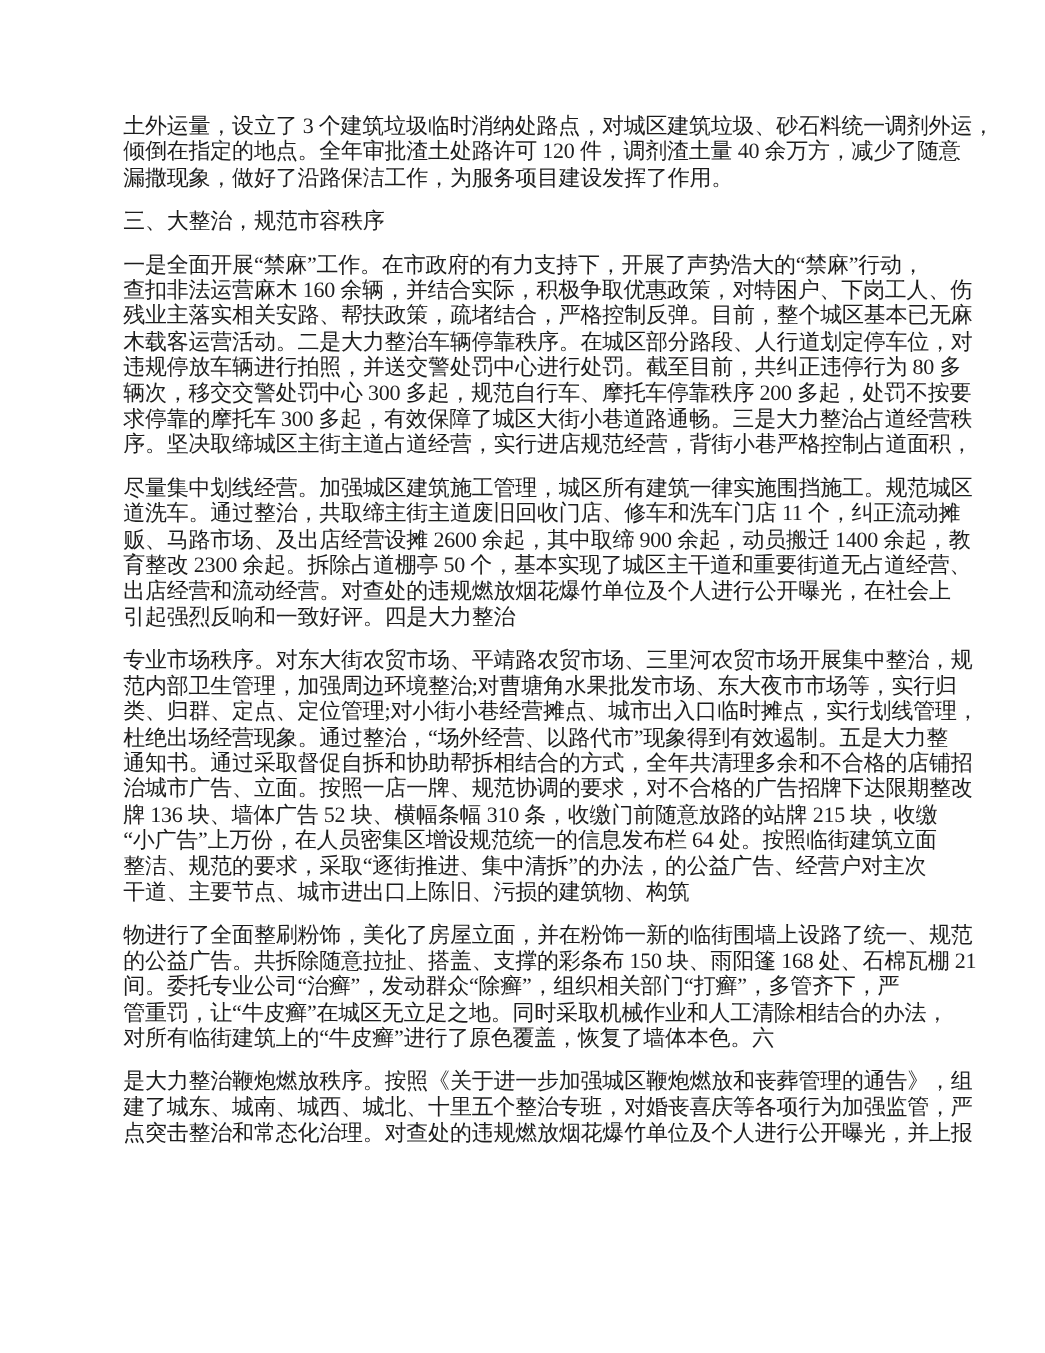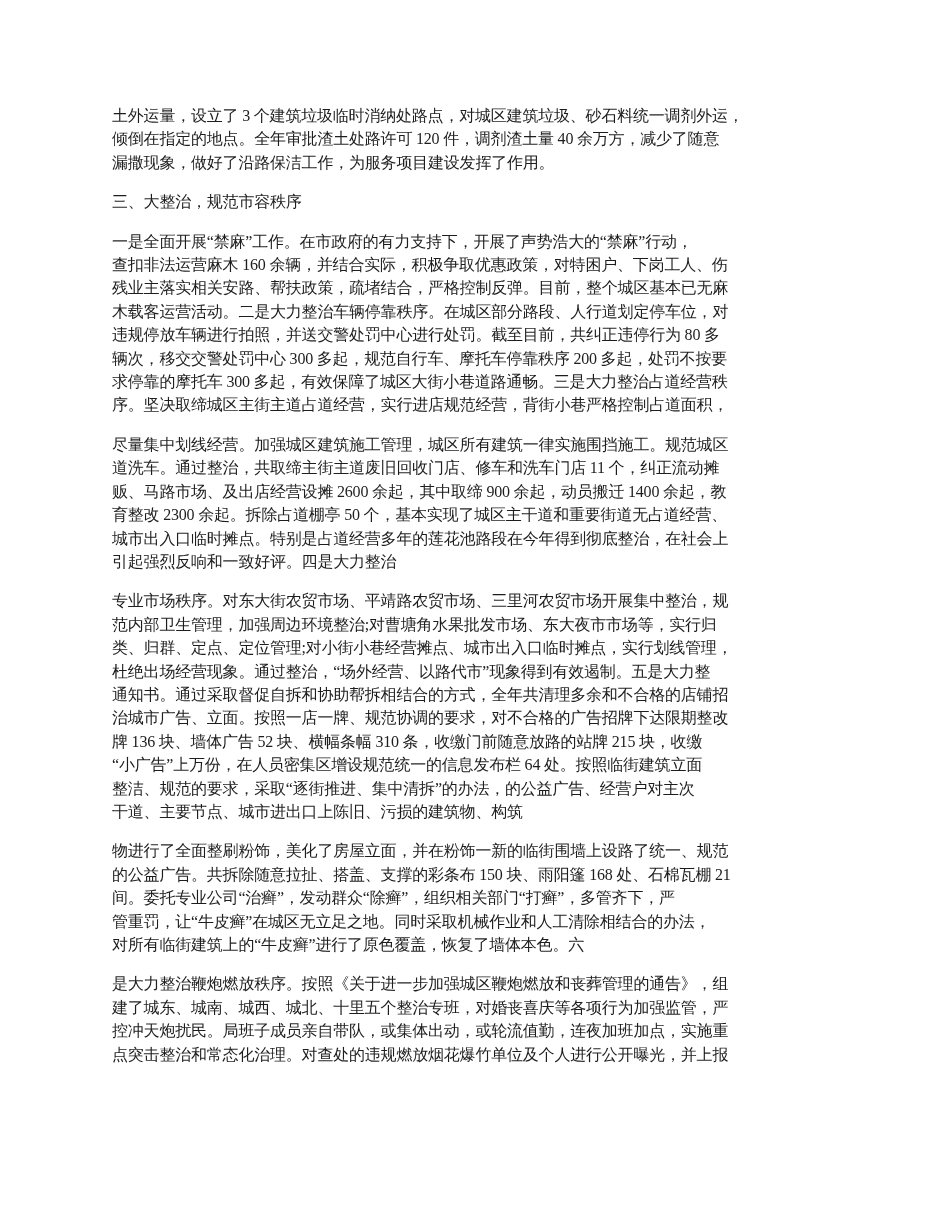--- a/index.html
+++ b/index.html
@@ -19,21 +19,21 @@
     top: 104px;
     left: 112px;
     width: 790px;
     font-family: "Liberation Serif", "DejaVu Serif", serif;
     color: #1d1d1d;
   }
   .block {
     margin: 0 0 16px 0;
   }
   .line {
-    font-size: 16px;
+    font-size: 20px;
     line-height: 23.4px;
     letter-spacing: -0.2px;
     white-space: pre;
   }
   .heading .line {
     font-weight: normal;
   }
 </style>
 </head>
 <body>
@@ -56,21 +56,21 @@
         <div class="line">违规停放车辆进行拍照，并送交警处罚中心进行处罚。截至目前，共纠正违停行为 80 多</div>
         <div class="line">辆次，移交交警处罚中心 300 多起，规范自行车、摩托车停靠秩序 200 多起，处罚不按要</div>
         <div class="line">求停靠的摩托车 300 多起，有效保障了城区大街小巷道路通畅。三是大力整治占道经营秩</div>
         <div class="line">序。坚决取缔城区主街主道占道经营，实行进店规范经营，背街小巷严格控制占道面积，</div>
       </div>
       <div class="block paragraph">
         <div class="line">尽量集中划线经营。加强城区建筑施工管理，城区所有建筑一律实施围挡施工。规范城区</div>
         <div class="line">道洗车。通过整治，共取缔主街主道废旧回收门店、修车和洗车门店 11 个，纠正流动摊</div>
         <div class="line">贩、马路市场、及出店经营设摊 2600 余起，其中取缔 900 余起，动员搬迁 1400 余起，教</div>
         <div class="line">育整改 2300 余起。拆除占道棚亭 50 个，基本实现了城区主干道和重要街道无占道经营、</div>
-        <div class="line">城市出入口临时摊点。特别是占道经营多年的莲花池路段在今年得到彻底整治，在社会上</div>
+        <div class="line">出店经营和流动经营。对查处的违规燃放烟花爆竹单位及个人进行公开曝光，在社会上</div>
         <div class="line">引起强烈反响和一致好评。四是大力整治</div>
       </div>
       <div class="block paragraph">
         <div class="line">专业市场秩序。对东大街农贸市场、平靖路农贸市场、三里河农贸市场开展集中整治，规</div>
         <div class="line">范内部卫生管理，加强周边环境整治;对曹塘角水果批发市场、东大夜市市场等，实行归</div>
         <div class="line">类、归群、定点、定位管理;对小街小巷经营摊点、城市出入口临时摊点，实行划线管理，</div>
         <div class="line">杜绝出场经营现象。通过整治，“场外经营、以路代市”现象得到有效遏制。五是大力整</div>
         <div class="line">通知书。通过采取督促自拆和协助帮拆相结合的方式，全年共清理多余和不合格的店铺招</div>
         <div class="line">治城市广告、立面。按照一店一牌、规范协调的要求，对不合格的广告招牌下达限期整改</div>
         <div class="line">牌 136 块、墙体广告 52 块、横幅条幅 310 条，收缴门前随意放路的站牌 215 块，收缴</div>
@@ -81,17 +81,16 @@
       <div class="block paragraph">
         <div class="line">物进行了全面整刷粉饰，美化了房屋立面，并在粉饰一新的临街围墙上设路了统一、规范</div>
         <div class="line">的公益广告。共拆除随意拉扯、搭盖、支撑的彩条布 150 块、雨阳篷 168 处、石棉瓦棚 21</div>
         <div class="line">间。委托专业公司“治癣”，发动群众“除癣”，组织相关部门“打癣”，多管齐下，严</div>
         <div class="line">管重罚，让“牛皮癣”在城区无立足之地。同时采取机械作业和人工清除相结合的办法，</div>
         <div class="line">对所有临街建筑上的“牛皮癣”进行了原色覆盖，恢复了墙体本色。六</div>
       </div>
       <div class="block paragraph">
         <div class="line">是大力整治鞭炮燃放秩序。按照《关于进一步加强城区鞭炮燃放和丧葬管理的通告》，组</div>
         <div class="line">建了城东、城南、城西、城北、十里五个整治专班，对婚丧喜庆等各项行为加强监管，严</div>
-        <div class="line">控冲天炮扰民。局班子成员亲自带队，或集体出动，或轮流值勤，连夜加班加点，实施重</div>
         <div class="line">点突击整治和常态化治理。对查处的违规燃放烟花爆竹单位及个人进行公开曝光，并上报</div>
       </div>
     </main>
 </div>
 
 </body></html>

